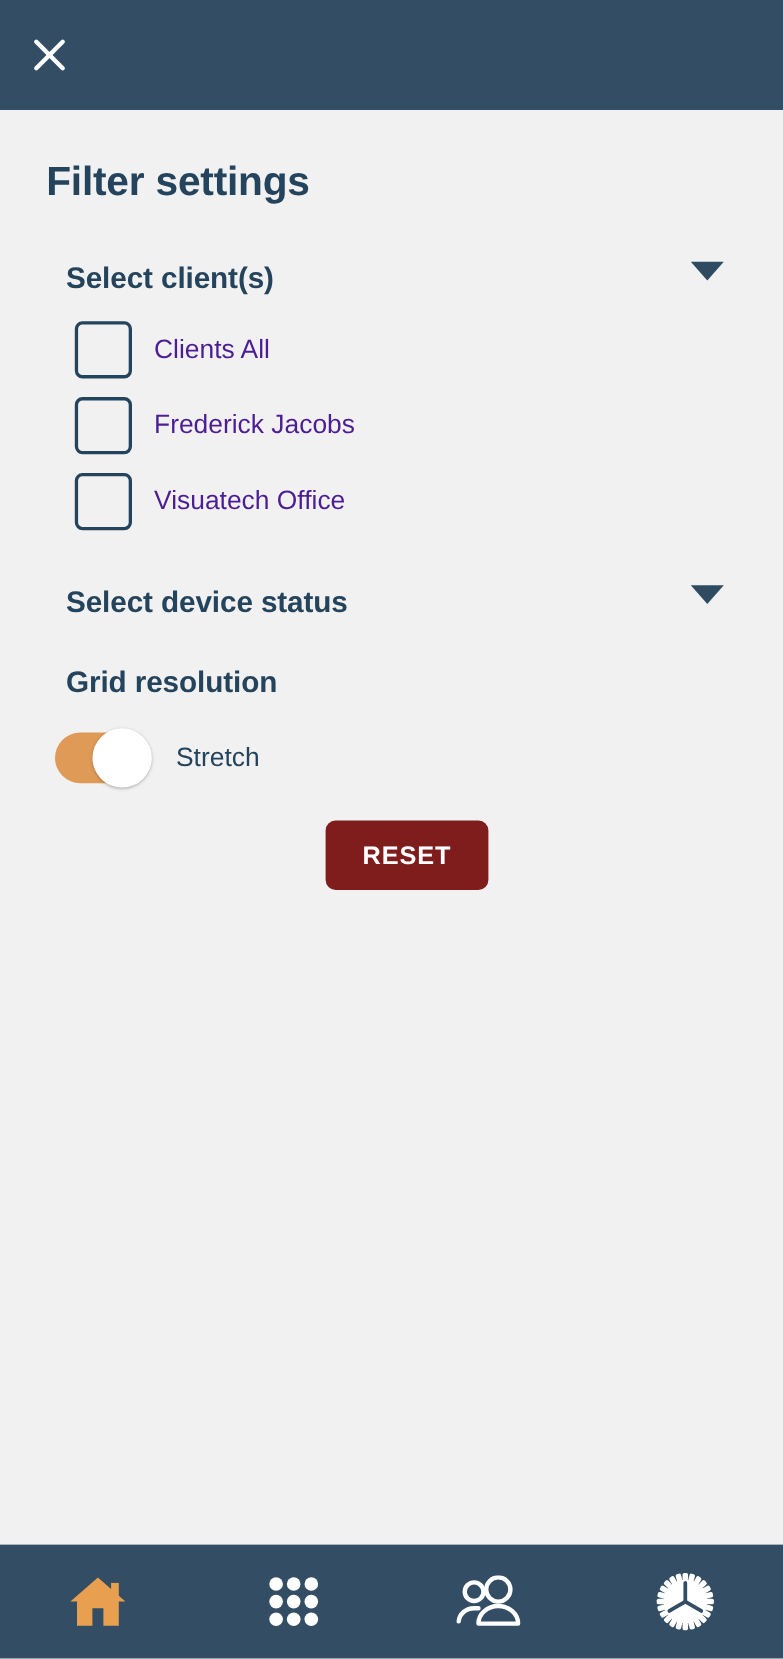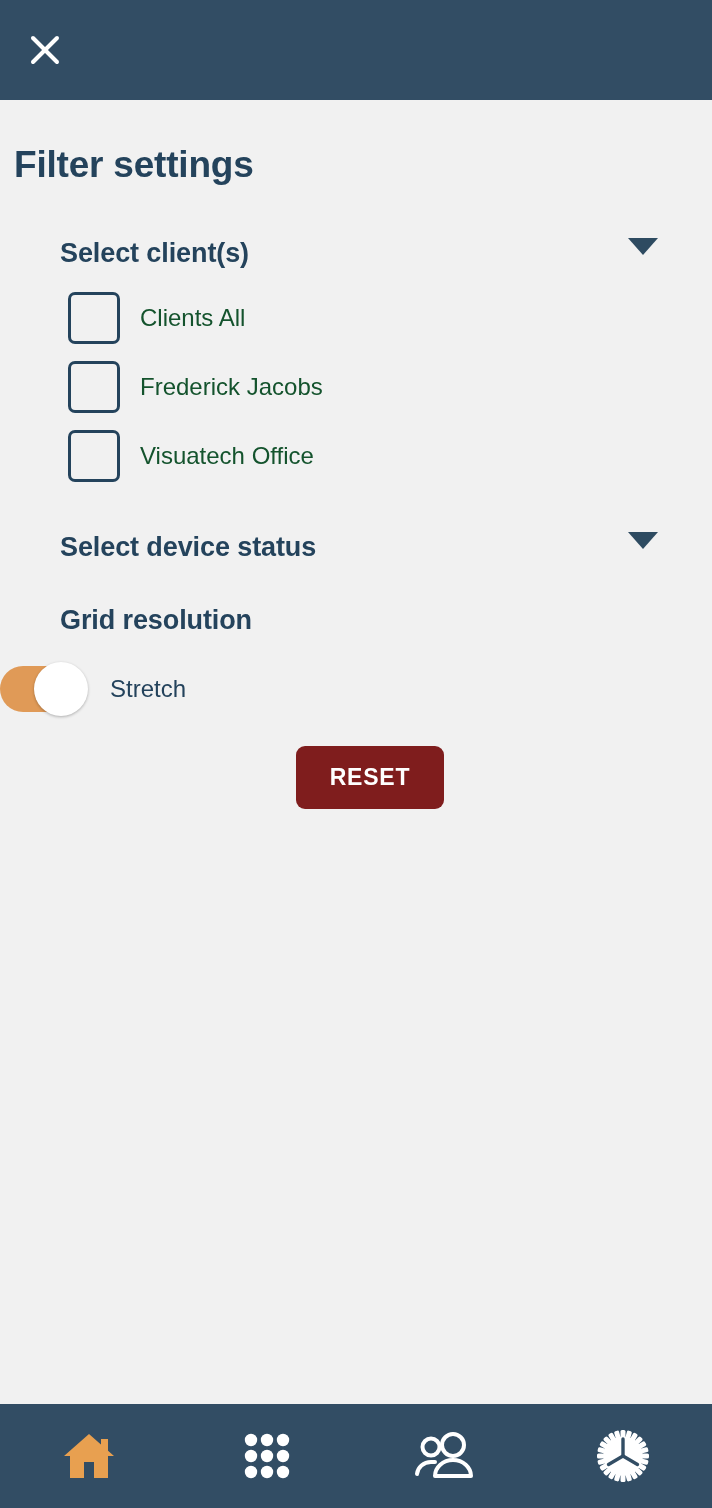--- a/index.html
+++ b/index.html
@@ -44,21 +44,21 @@
     flex: 1 1 auto;
     background: #f1f1f1;
     overflow: hidden;
     position: relative;
   }
 
   .page-title {
     font-size: 37px;
     font-weight: bold;
     color: #24435c;
-    padding: 44px 0 0 14px;
+    padding: 44px 0 0 42px;
     letter-spacing: -0.2px;
   }
 
   .section {
     padding: 0 0 0 0;
   }
   .section-header {
     display: flex;
     justify-content: space-between;
     padding: 0 54px 0 60px;
@@ -91,29 +91,30 @@
     border: 3px solid #24435c;
     border-radius: 7px;
     background: #f1f1f1;
     flex: 0 0 52px;
     display: flex;
     align-items: center;
     justify-content: center;
   }
   .option-label {
     font-size: 24px;
-    color: #14532d;
+    color: #4c1d95;
     margin-left: 20px;
     white-space: nowrap;
   }
 
   
   .toggle-row {
     display: flex;
     align-items: center;
+    padding-left: 50px;
     height: 70px;
   }
   .toggle {
     position: relative;
     width: 80px;
     height: 46px;
     background: #e09a57;
     border-radius: 23px;
     flex: 0 0 80px;
     cursor: pointer;

